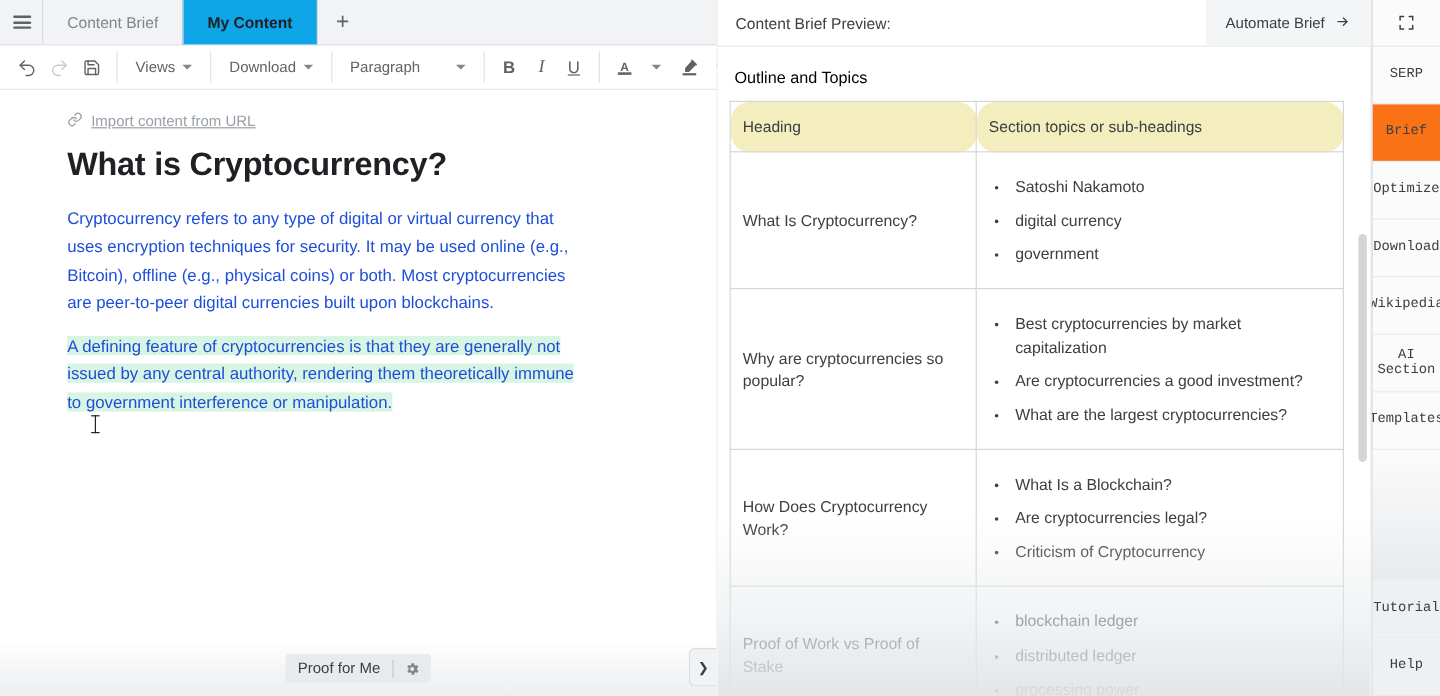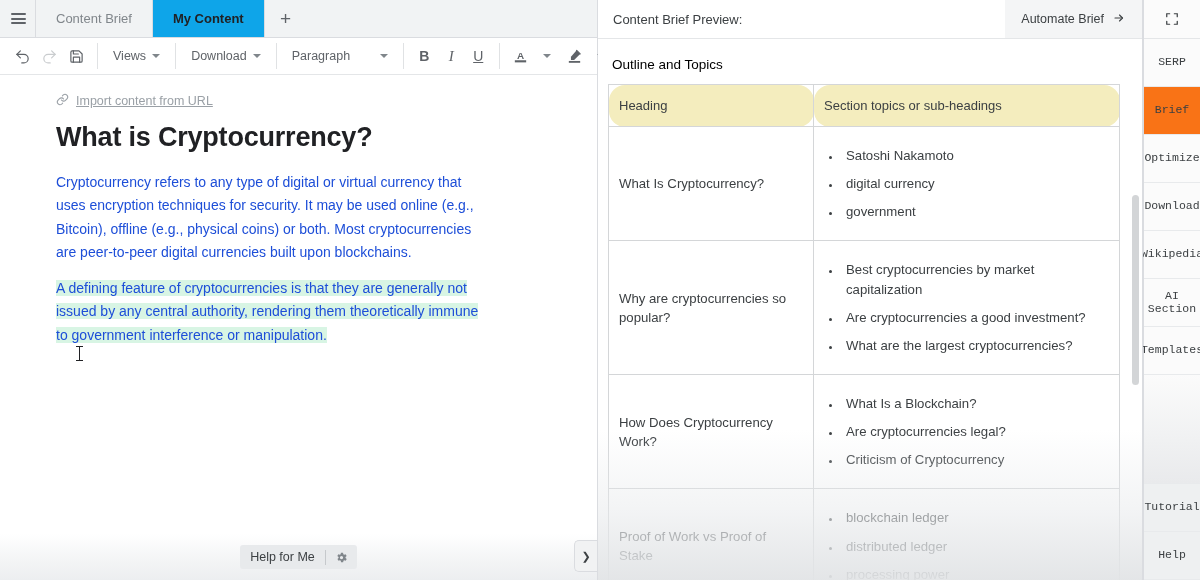--- a/index.html
+++ b/index.html
@@ -223,21 +223,21 @@
       <h1>What is Cryptocurrency?</h1>
 
       <p><span>Cryptocurrency refers to any type of digital or virtual currency that uses encryption techniques for security. It may be used online (e.g., Bitcoin), offline (e.g., physical coins) or both. Most cryptocurrencies are peer-to-peer digital currencies built upon blockchains.</span></p>
       <p class="hl"><span>A defining feature of cryptocurrencies is that they are generally not issued by any central authority, rendering them theoretically immune to government interference or manipulation.</span></p>
 
       <div class="caret-ibeam"></div>
     </div>
 
     <div class="editor-footer">
       <div class="write-btn">
-        <span class="wl">Help for Me</span>
+        <span class="wl">Proof for Me</span>
         <span class="sep"></span>
         <span class="gear">
           <svg width="13" height="13" viewBox="0 0 24 24" fill="currentColor">
               <path d="M19.4 13a7.8 7.8 0 0 0 0-2l2.1-1.6-2-3.5-2.5 1a7.6 7.6 0 0 0-1.7-1l-.4-2.6h-4l-.4 2.6c-.6.2-1.2.6-1.7 1l-2.5-1-2 3.5L6.6 11a7.8 7.8 0 0 0 0 2l-2.1 1.6 2 3.5 2.5-1c.5.4 1.1.8 1.7 1l.4 2.6h4l.4-2.6c.6-.2 1.2-.6 1.7-1l2.5 1 2-3.5zM12 15a3 3 0 1 1 0-6 3 3 0 0 1 0 6z"></path>
             </svg>
         </span>
       </div>
       <div class="expand-chip">❯</div>
     </div>
   </div>

